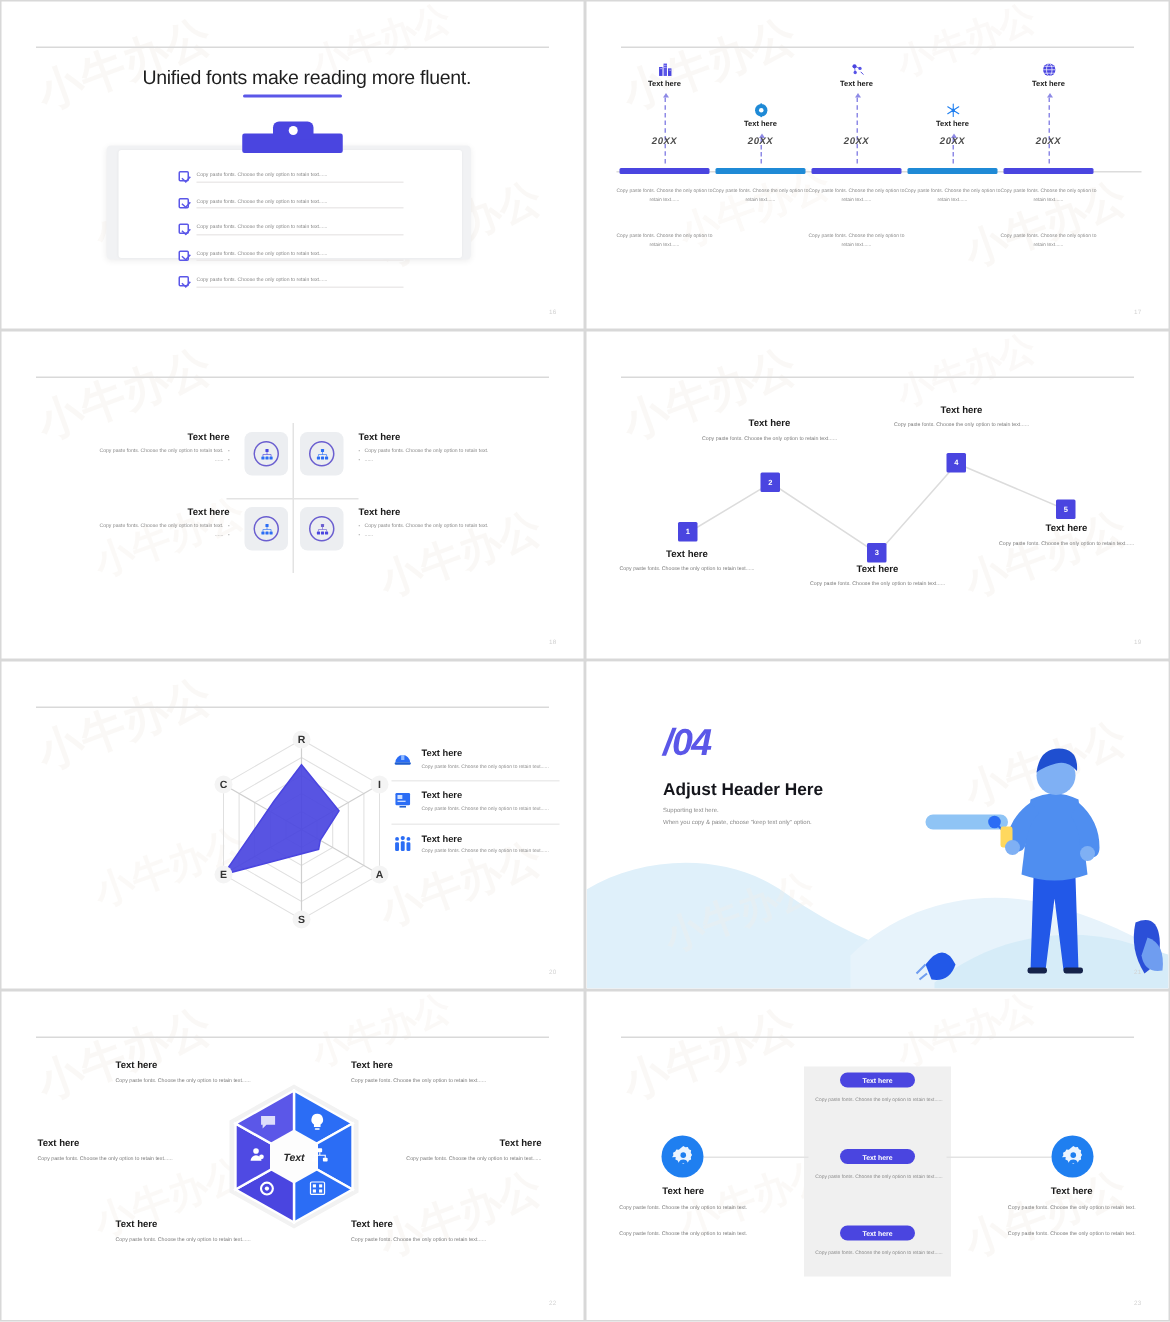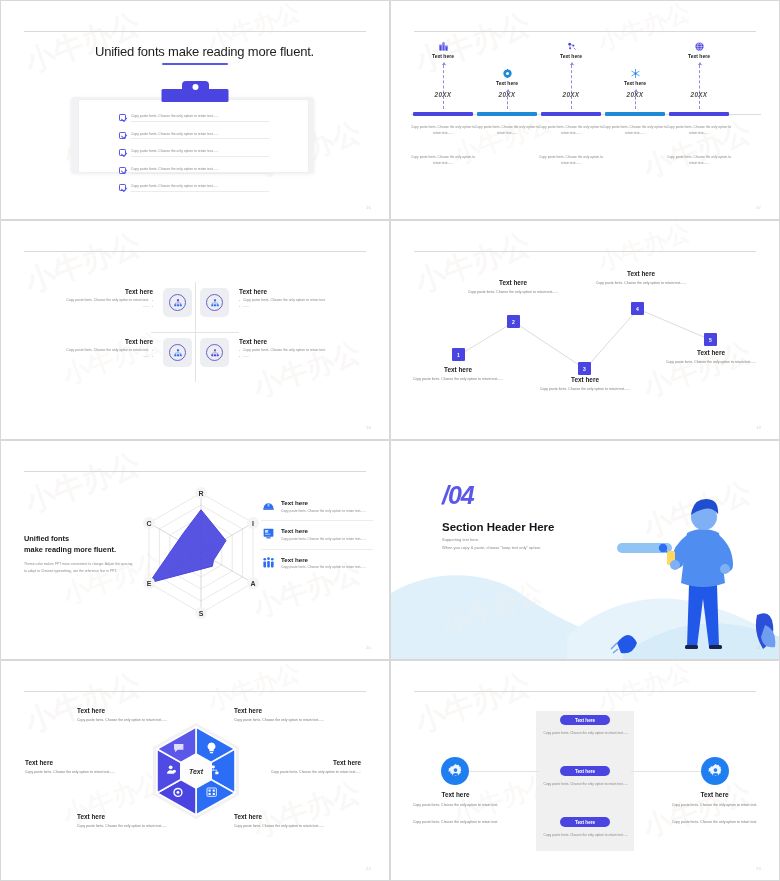--- a/index.html
+++ b/index.html
@@ -481,25 +481,20 @@
   </div>
 
   <div class="slide">
     <div class="wm">
       <span class="w1">小牛办公</span>
       <span class="w3">小牛办公</span>
       <span class="w4">小牛办公</span>
     </div>
     <div class="rule"></div>
 
-    <div class="radar-left">
-      <h3><span>Unified fonts</span><br>
-          <span>make reading more fluent.</span></h3>
-      <p>Theme color makes PPT more convenient to change. Adjust the spacing to adapt to Chinese typesetting, use the reference line in PPT.</p>
-    </div>
 
     <div class="radar-box">
       <svg width="140" height="140" viewBox="0 0 140 140">
 
         <g fill="none" stroke="#e0e0e0" stroke-width=".7">
           <polygon points="70,10 122,40 122,100 70,130 18,100 18,40"></polygon>
           <polygon points="70,22 111.6,46 111.6,94 70,118 28.4,94 28.4,46"></polygon>
           <polygon points="70,34 101.2,52 101.2,88 70,106 38.8,88 38.8,52"></polygon>
           <polygon points="70,46 90.8,58 90.8,82 70,94 49.2,82 49.2,58"></polygon>
           <polygon points="70,58 80.4,64 80.4,76 70,82 59.6,76 59.6,64"></polygon>
@@ -617,21 +612,21 @@
         <circle cx="99" cy="40" r="13" fill="#7fb0f4"></circle>
         <path d="M86 38 q2 -16 15 -16 q13 0 12 15 q-6 -7 -14 -5 q-8 2 -13 6 z" fill="#1f4fd0"></path>
 
         <path d="M152 138 q14 -6 16 10 q2 16 -10 24 q-10 -16 -6 -34 z" fill="#2b4fd8"></path>
         <path d="M160 148 q12 4 10 22 q-12 2 -14 -10 z" fill="#6f9df0"></path>
         <path d="M12 166 q12 -16 20 0 q-4 12 -16 10 z" fill="#2258e8"></path>
         <path d="M6 172 l6 -6 m-4 10 l5 -4" stroke="#6f9df0" stroke-width="1.4"></path>
       </svg>
 
       <div class="sec-num">/04</div>
-      <div class="sec-title">Section Header Here</div>
+      <div class="sec-title">Adjust Header Here</div>
       <div class="sec-sub1">Supporting text here.</div>
       <div class="sec-sub2">When you copy &amp; paste, choose "keep text only" option.</div>
     </div>
     <div class="pageno">21</div>
   </div>
 
   <div class="slide">
     <div class="wm">
       <span class="w1">小牛办公</span>
       <span class="w2">小牛办公</span>

